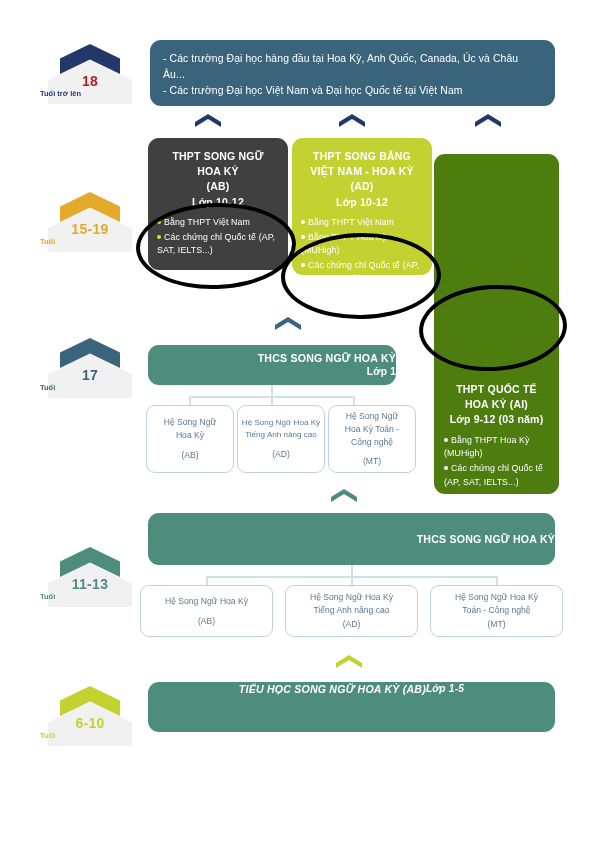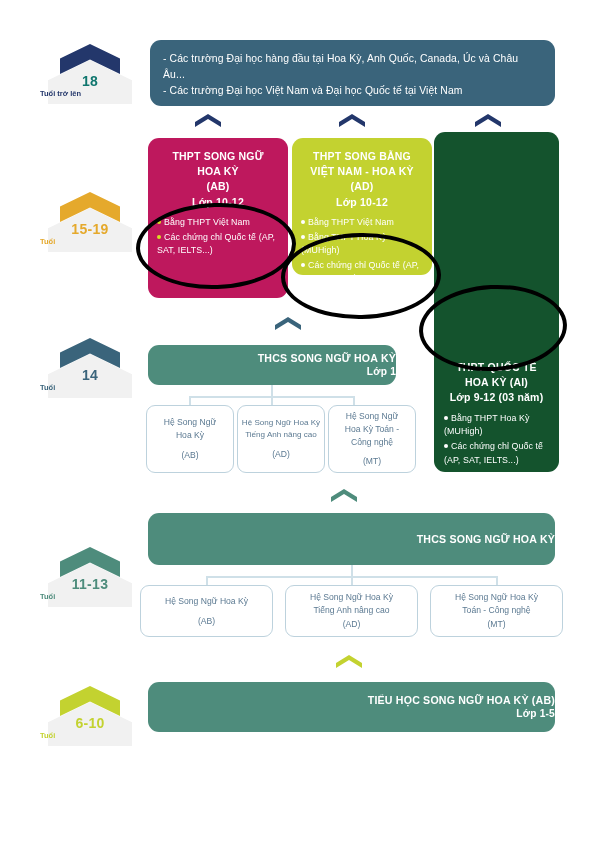--- a/index.html
+++ b/index.html
@@ -55,25 +55,25 @@
   
   #topbox{
     left:150px;top:40px;width:405px;height:66px;
     background:#3a647b;padding:11px 13px;
   }
   #topbox .line{
     color:#ffffff;font-size:10.4px;line-height:1.55;letter-spacing:.1px;
   }
 
   
-  #colAB{left:148px;top:138px;width:140px;height:160px;background:#be185d;padding:11px 9px 0 9px;}
+  #colAB{left:148px;top:138px;width:140px;height:132px;background:#404040;padding:11px 9px 0 9px;}
   #colAD{left:292px;top:138px;width:140px;height:137px;background:#c3d230;padding:11px 9px 0 9px;}
   #colAD .col-head{color:#ffffff;}
   #colAD .col-list{color:#ffffff;}
-  #colAI{left:434px;top:132px;width:125px;height:340px;background:#14532d;padding:0 10px;}
+  #colAI{left:434px;top:154px;width:125px;height:340px;background:#4d7c0f;padding:0 10px;}
   #colAI .inner{position:absolute;left:10px;right:10px;top:228px;}
   #colAI .col-head{text-align:center;}
   #colAI .col-list{margin-top:6px;}
 
   
   #bar9{left:148px;top:345px;width:248px;height:40px;background:#4e8c7c;}
   #bar68{left:148px;top:513px;width:407px;height:52px;background:#4e8c7c;}
   #bar15{left:148px;top:682px;width:407px;height:50px;background:#4e8c7c;}
   .bar-t1{font-size:10.6px;}
   .bar-t2{font-size:10.2px;}
@@ -103,35 +103,35 @@
   }
 </style>
 </head>
 <body>
 
 <div id="stage">
 
   <div class="age-marker" style="left:40px;top:44px;">
     <div class="age-house"></div>
     <div class="age-chev" style="background:#23376b;"></div>
-    <div class="age-num" style="color:#0f766e;">18</div>
+    <div class="age-num" style="color:#b91c1c;">18</div>
     <div class="age-sub" style="color:#23376b;">Tuổi trở lên</div>
   </div>
 
   <div class="age-marker" style="left:40px;top:192px;">
     <div class="age-house"></div>
     <div class="age-chev" style="background:#e5a92c;"></div>
     <div class="age-num" style="color:#e5a92c;">15-19</div>
     <div class="age-sub" style="color:#e5a92c;">Tuổi</div>
   </div>
 
   <div class="age-marker" style="left:40px;top:338px;">
     <div class="age-house"></div>
     <div class="age-chev" style="background:#3a647b;"></div>
-    <div class="age-num" style="color:#3a647b;">14</div>
+    <div class="age-num" style="color:#3a647b;">17</div>
     <div class="age-sub" style="color:#3a647b;">Tuổi</div>
   </div>
 
   <div class="age-marker" style="left:40px;top:547px;">
     <div class="age-house"></div>
     <div class="age-chev" style="background:#4e8c7c;"></div>
     <div class="age-num" style="color:#4e8c7c;">11-13</div>
     <div class="age-sub" style="color:#4e8c7c;">Tuổi</div>
   </div>
 
@@ -238,21 +238,21 @@
     <div class="code" style="margin-top:2px;">(AD)</div>
   </div>
   <div class="subbox" style="left:430px;top:585px;width:133px;height:52px;padding:5px 6px;">
     <div style="white-space:pre-line;">Hệ Song Ngữ Hoa Kỳ
 Toán - Công nghệ</div>
     <div class="code" style="margin-top:2px;">(MT)</div>
   </div>
 
   <div class="arrow" style="left:336px;top:655px;background:#c3d230;"></div>
 
-  <div class="block" id="bar15" style="display:flex;flex-direction:column;justify-content:center;">
+  <div class="block" id="bar15" style="display:flex;justify-content:center;font-style:italic;">
     <div class="blk-title bar-t1">TIỂU HỌC SONG NGỮ HOA KỲ (AB)</div>
     <div class="blk-title bar-t2">Lớp 1-5</div>
   </div>
 
   <div class="ellipse" style="left:136px;top:203px;width:160px;height:86px;transform:rotate(-2deg);"></div>
   <div class="ellipse" style="left:281px;top:233px;width:160px;height:86px;transform:rotate(-1deg);"></div>
   <div class="ellipse" style="left:419px;top:285px;width:148px;height:86px;transform:rotate(-3deg);"></div>
 
 </div>
 

